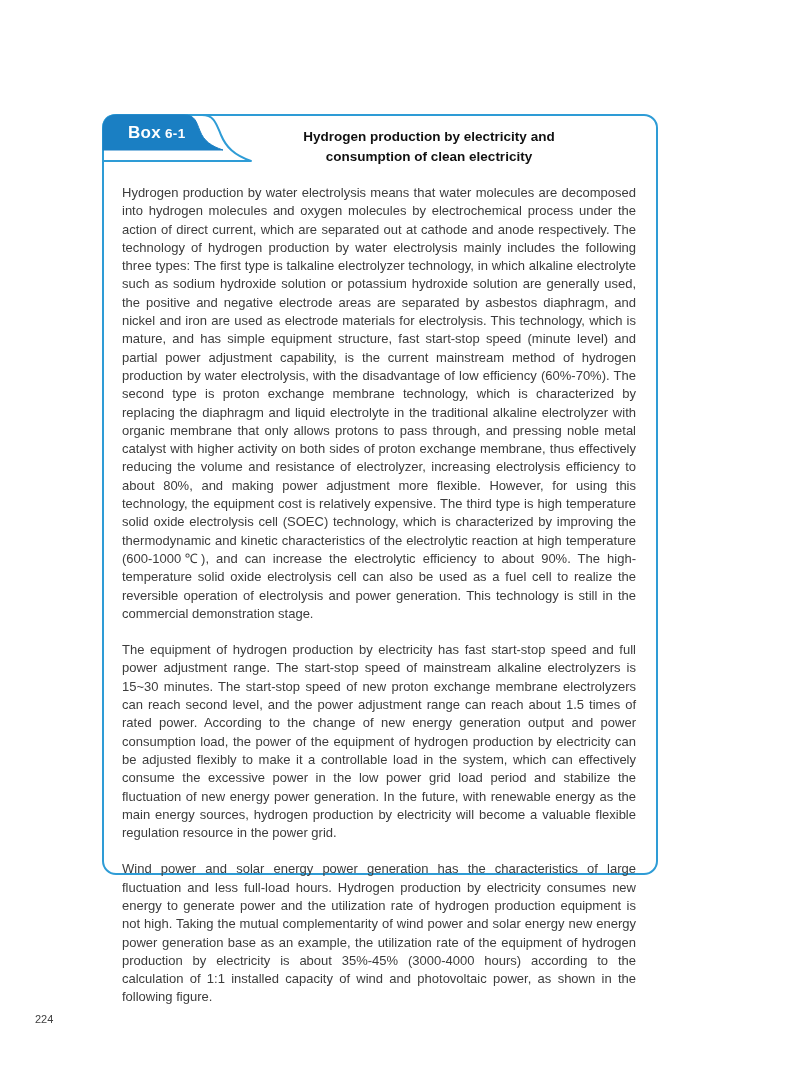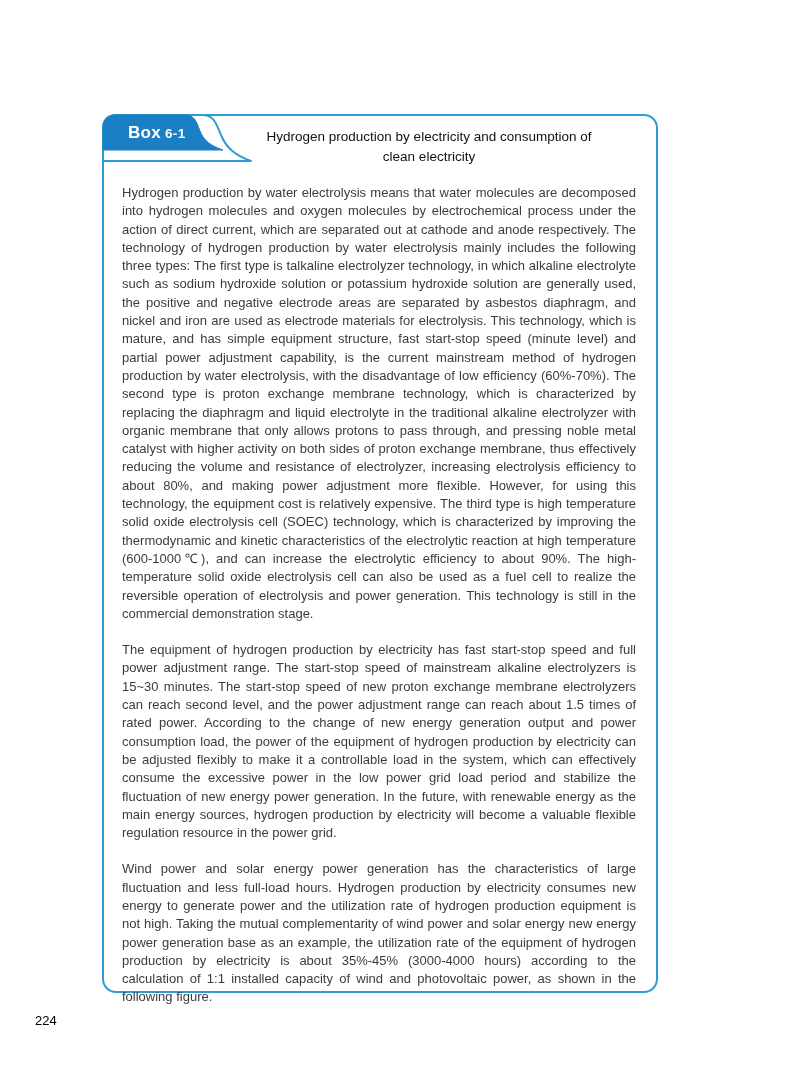--- a/index.html
+++ b/index.html
@@ -13,21 +13,21 @@
     width: 793px;
     height: 1077px;
     background: #ffffff;
     overflow: hidden;
   }
   .callout-box {
     position: absolute;
     left: 102px;
     top: 114px;
     width: 556px;
-    height: 879px;
+    height: 761px;
     box-sizing: border-box;
     border: 2px solid #2E9CD6;
     border-radius: 14px;
     background: #ffffff;
   }
   .tab-svg {
     position: absolute;
     left: -2px;
     top: -2px;
     width: 170px;
@@ -47,40 +47,40 @@
   }
   .tab-label .num {
     font-size: 13.5px;
     margin-left: 4px;
   }
   .box-title {
     margin: 11px 60px 0 160px;
     width: 330px;
     text-align: center;
     font-size: 13.5px;
-    font-weight: normal;
+    font-weight: bold;
     line-height: 19.5px;
     color: #111111;
   }
   .box-content {
     padding: 18px 20px 0 18px;
   }
   .para {
     margin: 0 0 18px 0;
     font-size: 13px;
     line-height: 18.3px;
     text-align: justify;
     color: #3C3C3C;
   }
   .page-number {
     position: absolute;
     left: 35px;
     top: 1013px;
-    font-size: 13px;
-    color: #000000;
+    font-size: 11px;
+    color: #404040;
   }
 </style>
 </head>
 <body>
 
 <div class="page">
 
   <div class="callout-box">
 
     <svg class="tab-svg" viewBox="0 0 170 52" xmlns="http://www.w3.org/2000/svg" aria-hidden="true">

